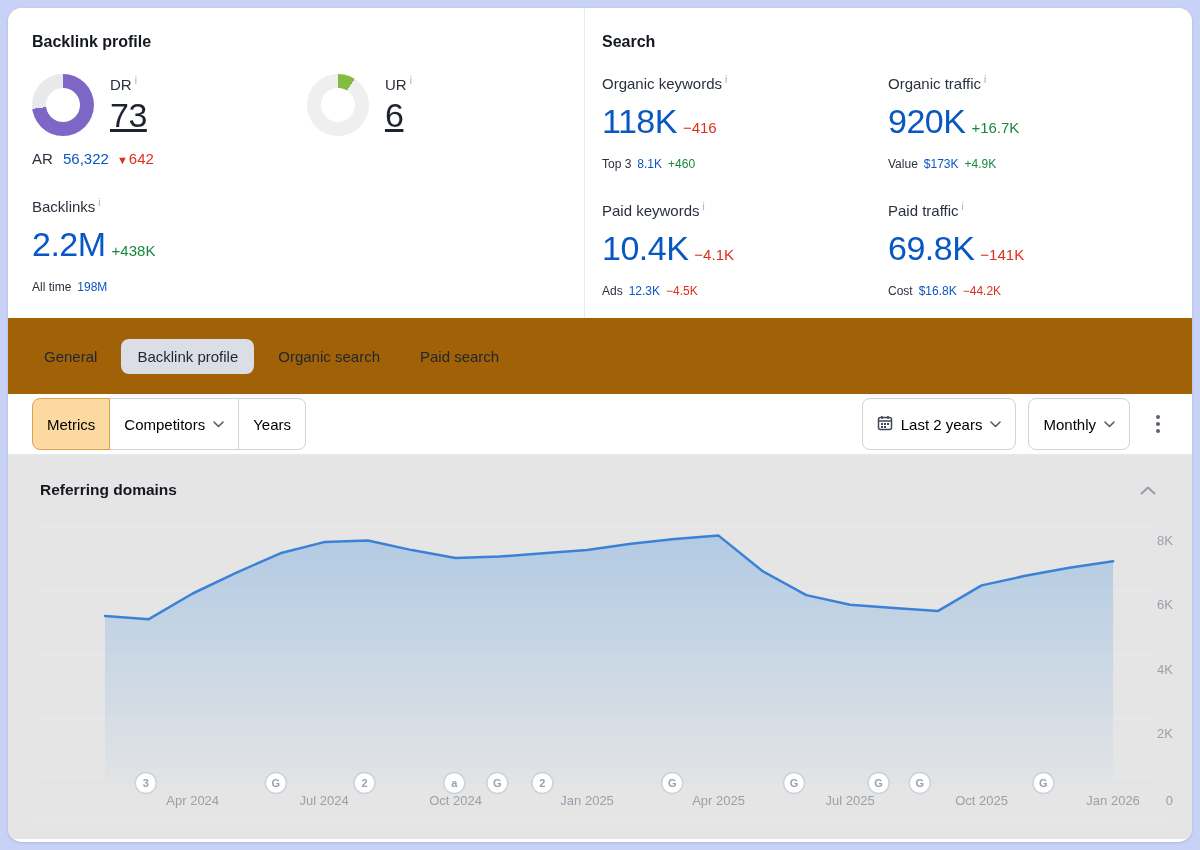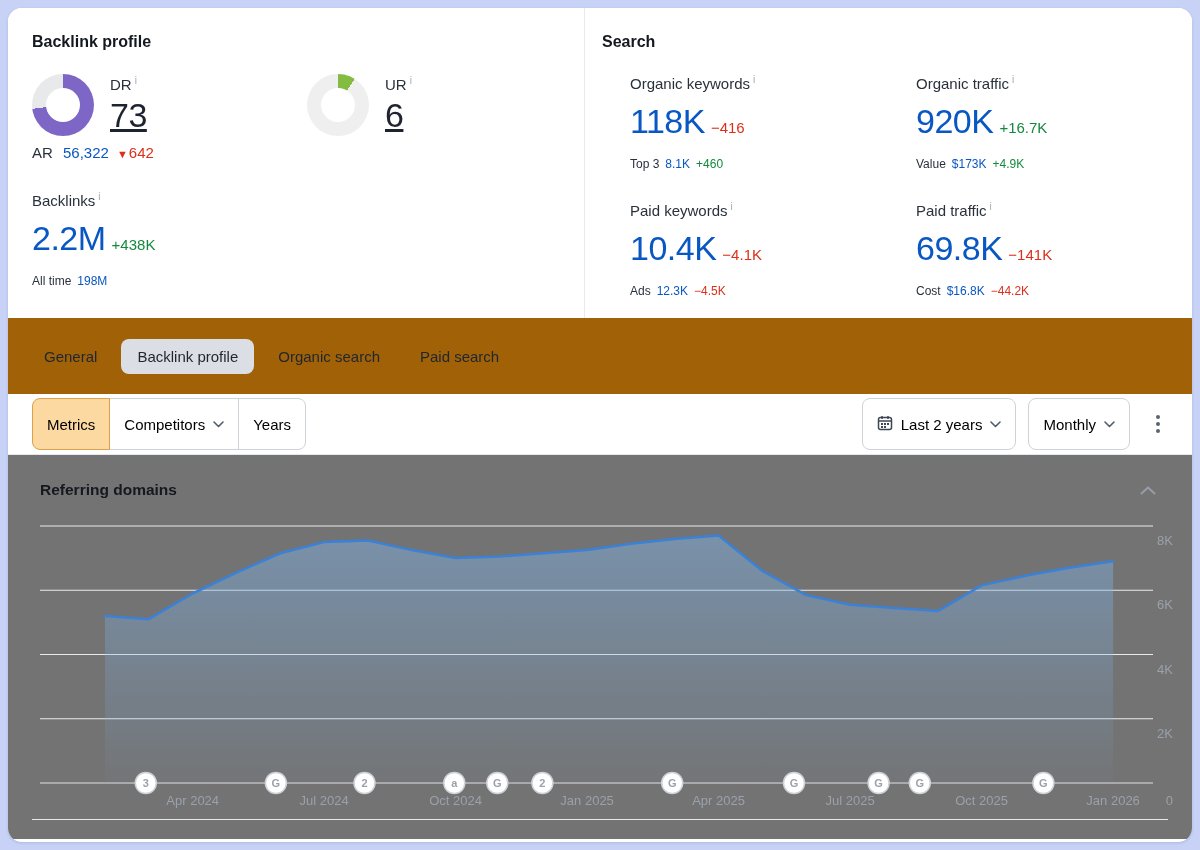--- a/index.html
+++ b/index.html
@@ -16,42 +16,42 @@
     box-shadow:0 1px 3px rgba(30,40,90,.15);
   }
 
   
   .stats { display:flex; height:310px; background:#fff; }
   .stats-left { width:577px; border-right:1px solid #e7eaee; padding:25px 0 0 24px; }
   .stats-right { flex:1; padding:25px 0 0 17px; }
   .section-title { font-size:16px; font-weight:700; color:#14181f; }
   .grid2 { display:grid; margin-top:23px; }
   .stats-left .grid2 { grid-template-columns:275px 1fr; }
-  .stats-right .grid2 { grid-template-columns:286px 1fr;margin-left:28px; }
+  .stats-right .grid2 { grid-template-columns:286px 1fr; }
   .cell-row2 { margin-top:30px; }
 
   .metric-label { font-size:15px; color:#2a313c; }
   .info-i { font-size:10px; color:#a2aab4; vertical-align:super; margin-left:3px; }
   .big-value { font-size:34px; letter-spacing:-.5px; color:#0957c3; margin-top:9px; line-height:38px; white-space:nowrap; }
   .big-dark { color:#1d2430;text-decoration:underline; }
   .delta { font-size:15px; letter-spacing:0; margin-left:6px; }
   .up { color:#14893e; }
   .down { color:#dd2f1b; }
   .sub-row { font-size:12px; margin-top:10px; color:#2a313c; white-space:nowrap; }
   .sub-val { color:#0957c3; margin-left:6px; }
   .sub-delta { margin-left:6px; }
 
   .donut-block { display:flex; align-items:flex-start; }
   .donut { width:62px; height:62px; border-radius:50%; position:relative; flex:0 0 62px; }
   .donut::after { content:""; position:absolute; left:14px; top:14px; width:34px; height:34px;
     border-radius:50%; background:#fff; }
   .donut-text { margin-left:16px; }
   .donut-text .metric-label { margin-top:1px; display:block; }
   .donut-text .big-value { margin-top:3px; }
-  .ar-row { font-size:15px; margin-top:8px; color:#2a313c; white-space:nowrap; }
+  .ar-row { font-size:15px; margin-top:14px; color:#2a313c; white-space:nowrap; }
   .tri { font-size:11px; color:#dd2f1b; margin:0 1px 0 8px; }
 
   
   .tabband { height:76px; background:#a16207; display:flex; align-items:center; padding:0 20px; }
   .tab { font-size:15px; color:#1f2630; padding:9px 16px; border-radius:8px; cursor:pointer; margin-right:8px; }
   .tab.active { background:#dbdee4; font-weight:400; }
 
   
   .toolbar { height:61px; background:#fff; border-bottom:1px solid #e5e8ec;
     display:flex; align-items:center; padding:0 24px; }
@@ -65,21 +65,21 @@
   .seg .seg-mid { margin-left:-1px; z-index:1; }
   .seg .seg-last { margin-left:-1px; border-radius:0 8px 8px 0; }
   .toolbar-right { margin-left:auto; display:flex; align-items:center; gap:12px; }
   .btn { border-radius:8px; }
   .chev { width:11px; height:7px; display:inline-block; }
   .chev svg { display:block; }
   .kebab { display:flex; flex-direction:column; gap:3px; padding:6px 8px; cursor:pointer; margin-left:6px; }
   .kebab i { width:4px; height:4px; border-radius:50%; background:#5c6470; }
 
   
-  .chart-sec { padding:22px 24px 0 24px; background:#737373; }
+  .chart-sec { padding:22px 24px 0 24px; background:#e5e5e5; }
   .chart-head { display:flex; align-items:center; padding:0 8px; }
   .chart-title { font-size:15.5px; font-weight:700; color:#14181f; }
   .collapse { margin-left:auto; cursor:pointer; padding:4px; }
   #chart-svg { display:block; margin:10px 0 0 8px; }
   .grid { stroke:#e9ebef; stroke-width:1; }
   .axis { stroke:#dde1e6; stroke-width:1; }
   .line { fill:none; stroke:#3b82d6; stroke-width:2.5; stroke-linejoin:round; stroke-linecap:round; }
   .mk { fill:#fff; stroke:#ccd2d9; stroke-width:1.5; }
   .mkt { fill:#9aa2ad; font-size:11px; font-weight:bold; font-family:"Liberation Sans",sans-serif; }
   .ylab,.xlab { fill:#99a1ab; font-size:13px; font-family:"Liberation Sans",sans-serif; }

